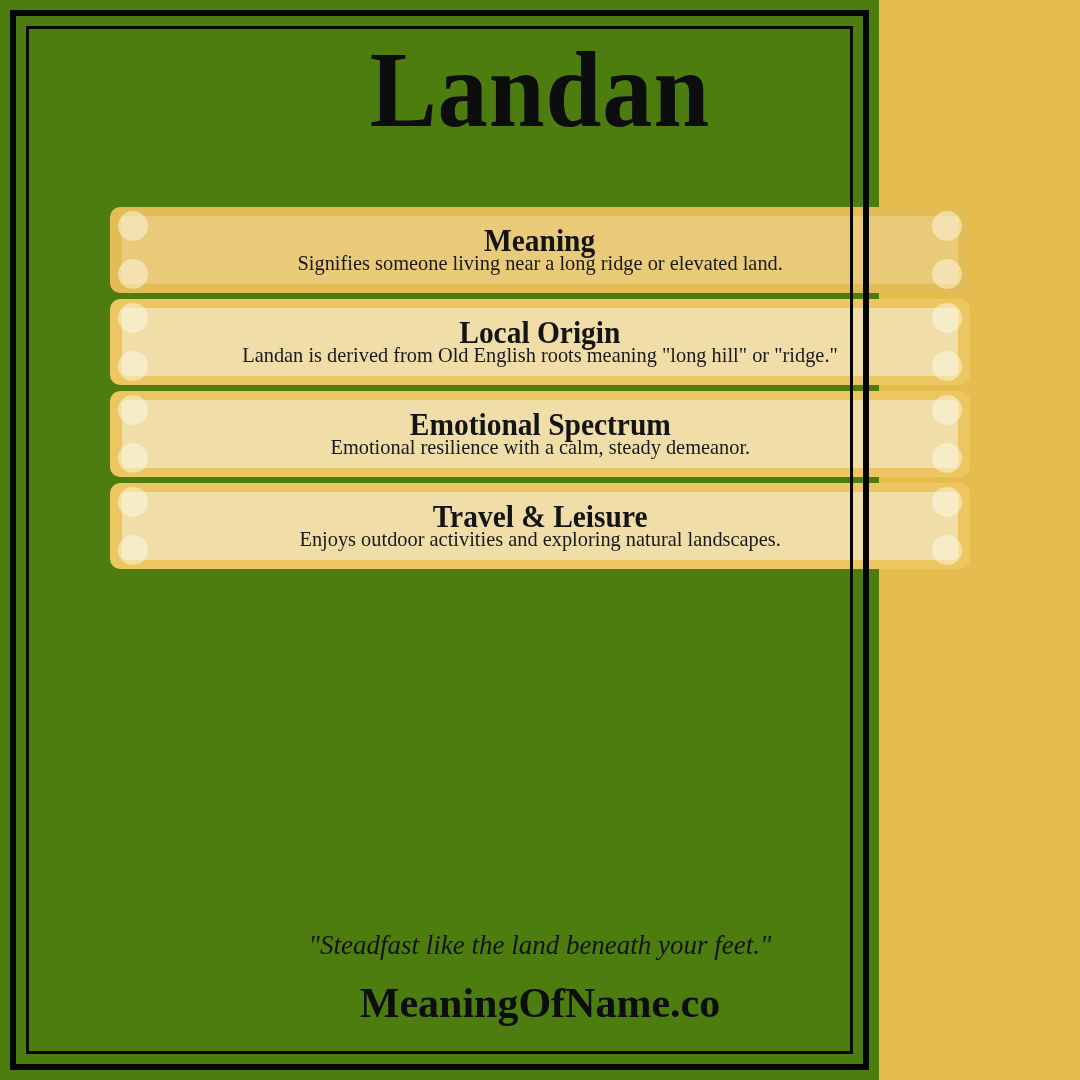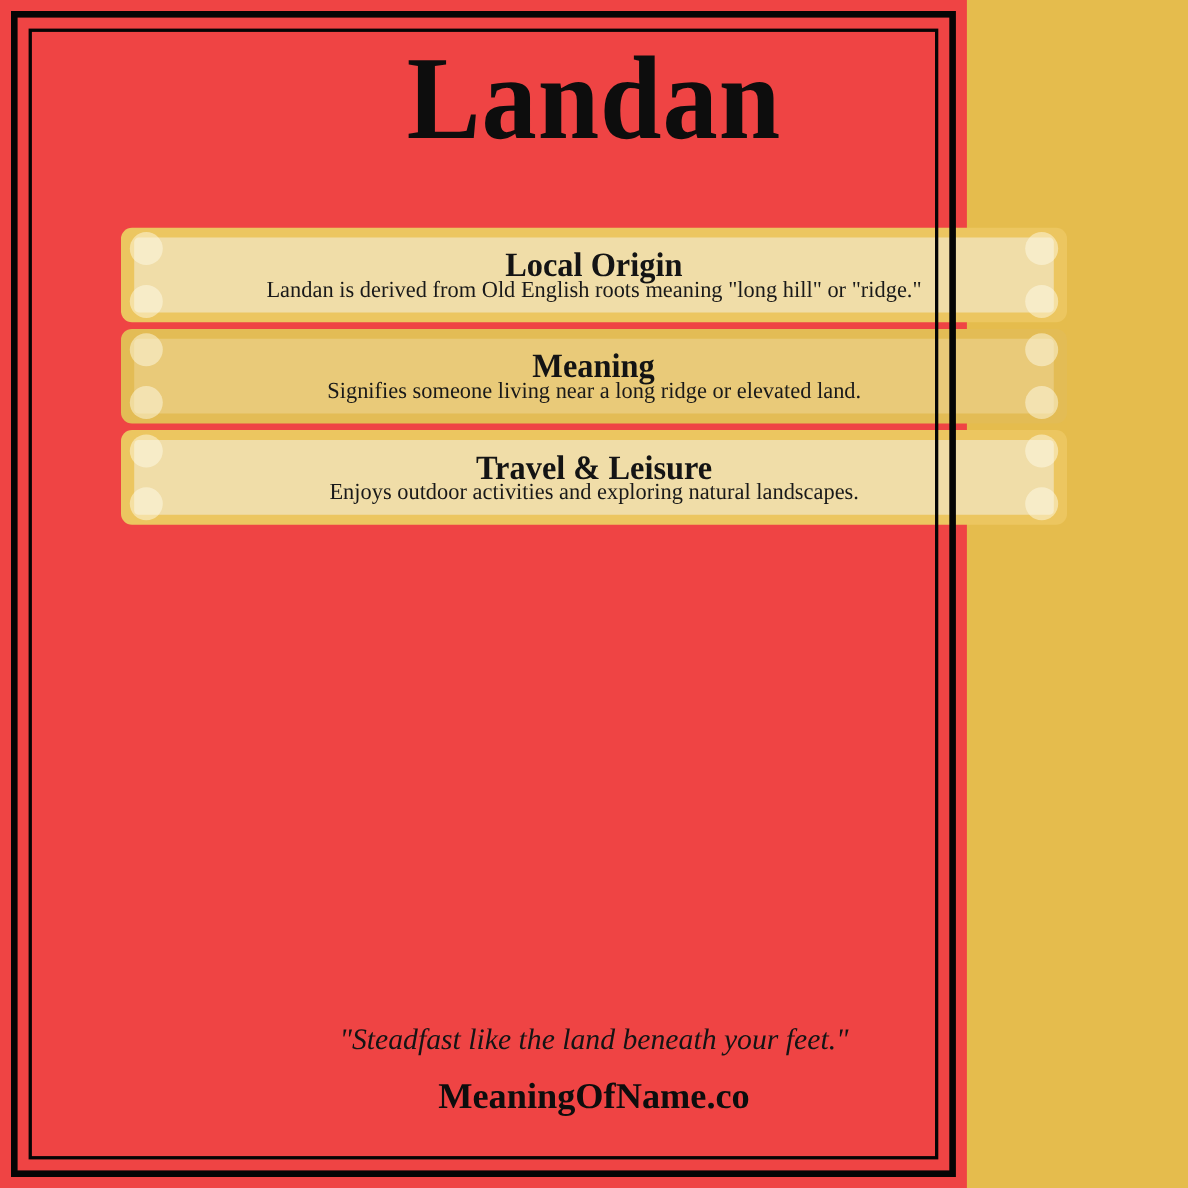--- a/index.html
+++ b/index.html
@@ -12,21 +12,21 @@
     overflow: hidden;
     background: #e5bc4d;
     font-family: "Liberation Serif", "DejaVu Serif", serif;
     -webkit-font-smoothing: antialiased;
   }
 
   .poster {
     position: relative;
     width: 879px;
     height: 1080px;
-    background: #ef4444;
+    background: #4d7c0f;
     box-sizing: border-box;
   }
 
   
   .frame-outer {
     position: absolute;
     left: 10px;
     top: 10px;
     right: 10px;
     bottom: 10px;
@@ -161,55 +161,66 @@
     font-family: "Liberation Serif", "DejaVu Serif", serif;
     font-style: italic;
     font-weight: normal;
     font-size: 27px;
     color: #141414;
     margin-bottom: 18px;
   }
   .brand {
     font-family: "Liberation Serif", "DejaVu Serif", serif;
     font-weight: bold;
-    font-size: 33px;
+    font-size: 42px;
     letter-spacing: 0px;
     color: #0d0d0d;
   }
 </style>
 </head>
 <body>
 
 <div class="poster">
 
   <div class="content">
 
     <div class="title">Landan</div>
 
     <div class="cards">
+        <div class="card dark">
+          <div class="panel"></div>
+          <span class="knob tl"></span>
+          <span class="knob bl"></span>
+          <span class="knob tr"></span>
+          <span class="knob br"></span>
+          <div class="text">
+            <div class="heading">Meaning</div>
+            <div class="body">Signifies someone living near a long ridge or elevated land.</div>
+          </div>
+        </div>
         <div class="card light">
           <div class="panel"></div>
           <span class="knob tl"></span>
           <span class="knob bl"></span>
           <span class="knob tr"></span>
           <span class="knob br"></span>
           <div class="text">
             <div class="heading">Local Origin</div>
             <div class="body">Landan is derived from Old English roots meaning "long hill" or "ridge."</div>
           </div>
         </div>
-        <div class="card dark">
-          <div class="panel"></div>
-          <span class="knob tl"></span>
-          <span class="knob bl"></span>
-          <span class="knob tr"></span>
-          <span class="knob br"></span>
-          <div class="text">
-            <div class="heading">Meaning</div>
-            <div class="body">Signifies someone living near a long ridge or elevated land.</div>
+        <div class="card light">
+          <div class="panel"></div>
+          <span class="knob tl"></span>
+          <span class="knob bl"></span>
+          <span class="knob tr"></span>
+          <span class="knob br"></span>
+          <div class="text">
+            <div class="heading">Emotional Spectrum</div>
+            <div class="body">Emotional resilience with a calm, steady demeanor.</div>
           </div>
         </div>
         <div class="card light">
           <div class="panel"></div>
           <span class="knob tl"></span>
           <span class="knob bl"></span>
           <span class="knob tr"></span>
           <span class="knob br"></span>
           <div class="text">
             <div class="heading">Travel &amp; Leisure</div>

